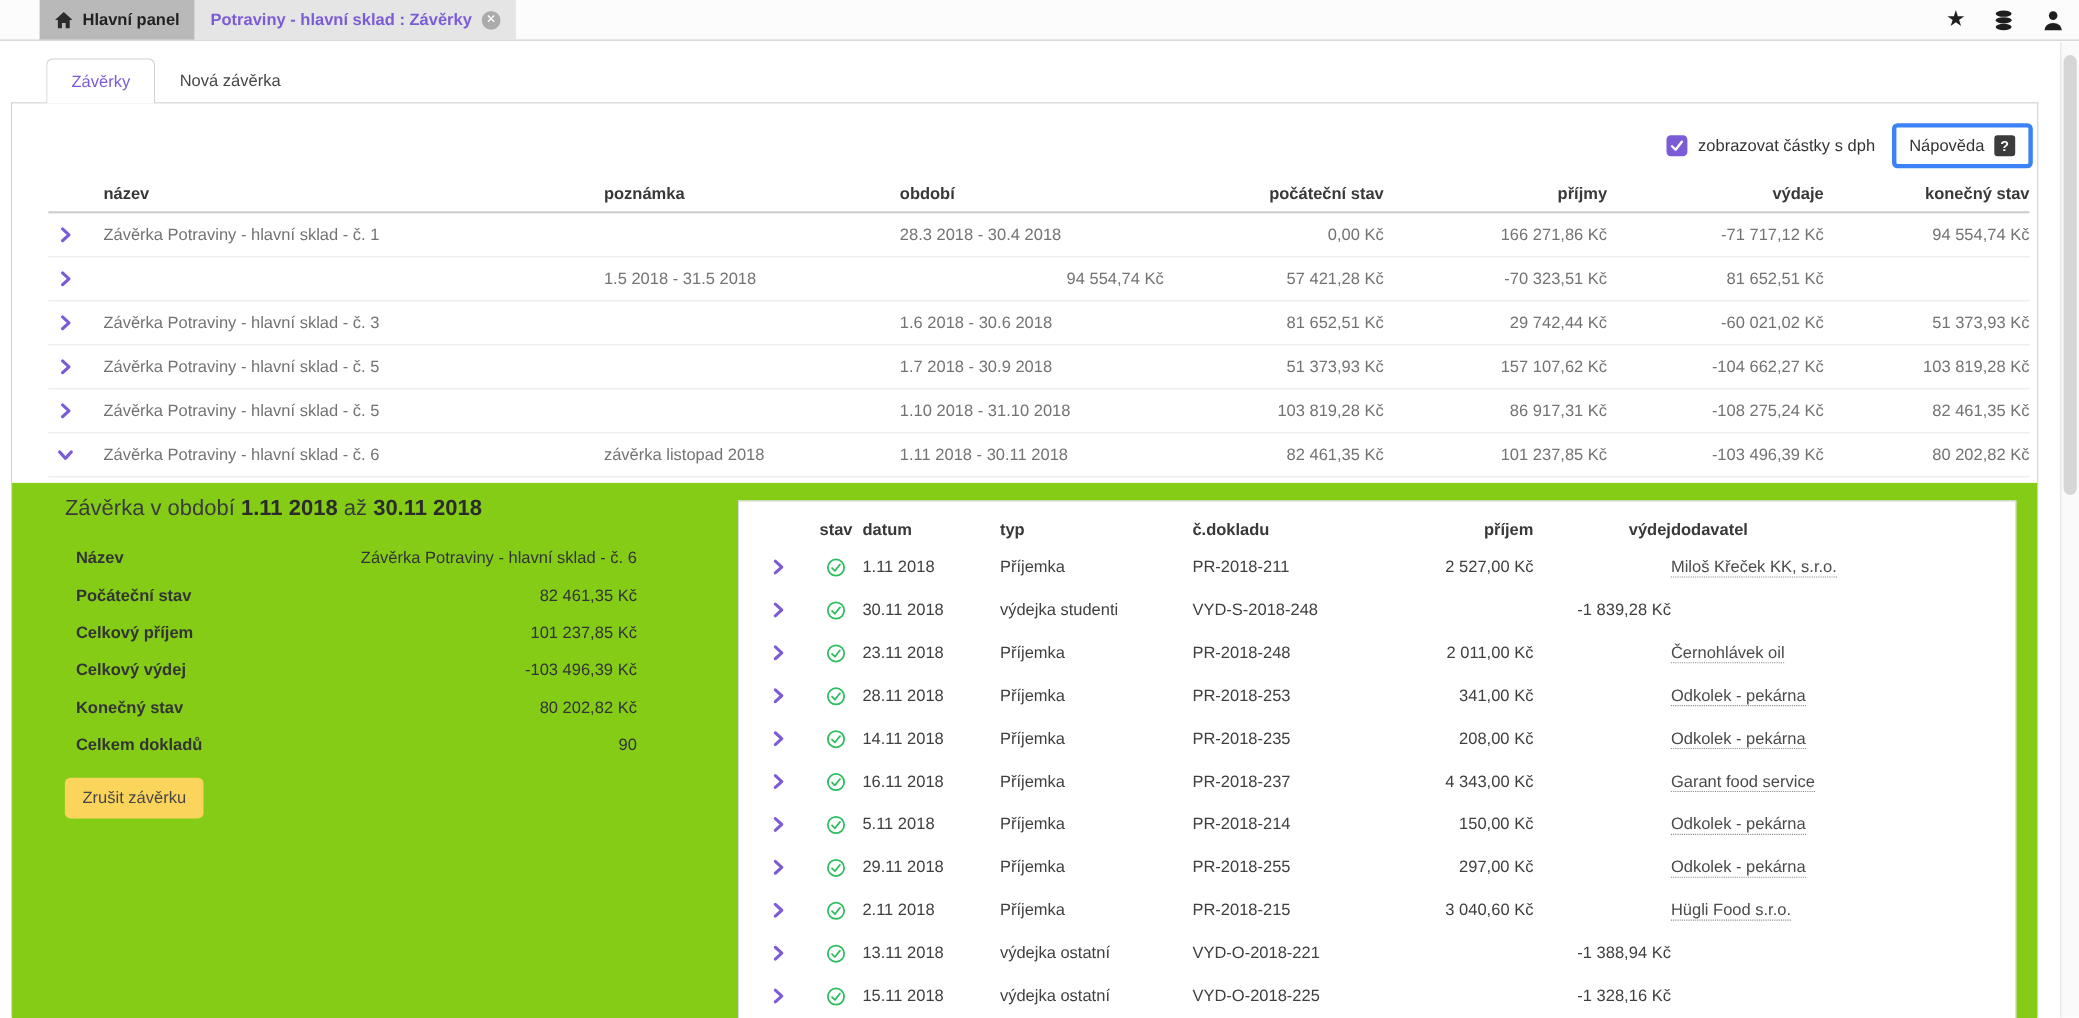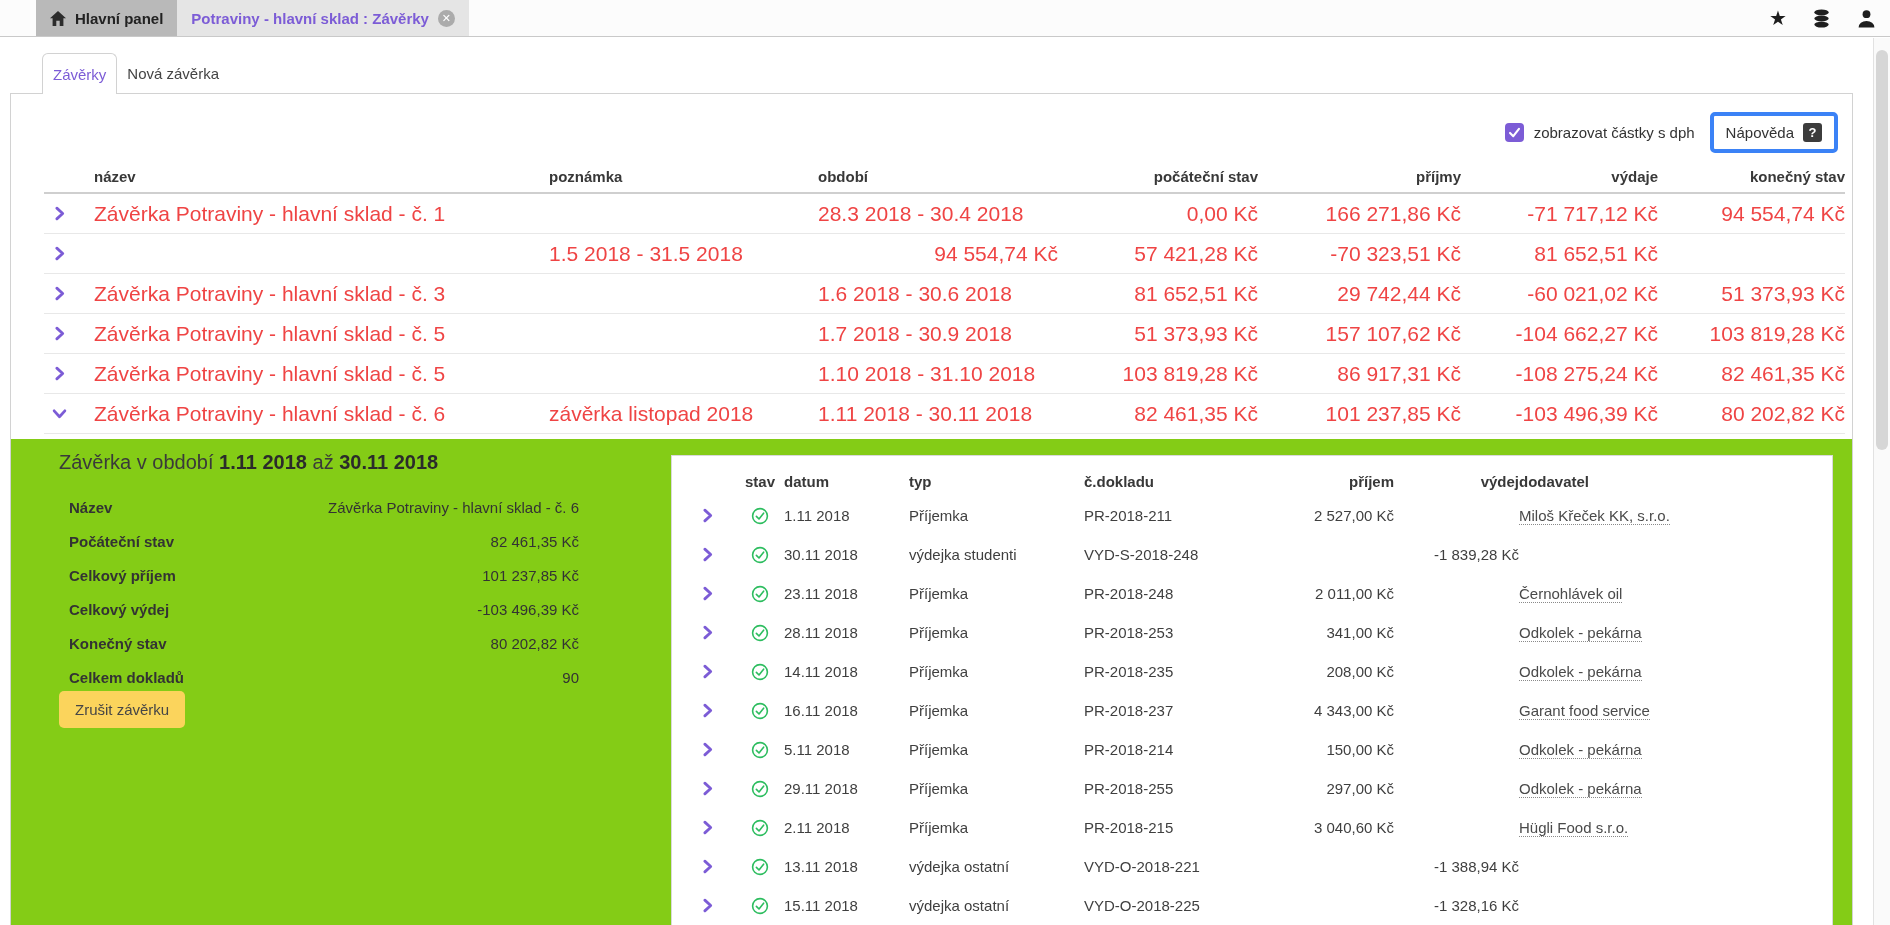--- a/index.html
+++ b/index.html
@@ -12,58 +12,58 @@
   .wintab { display:flex; align-items:center; gap:9px; padding:0 14px; font-size:15px; cursor:pointer; }
   .wintab-home { background:#b9b9b9; color:#222; margin-left:36px;font-weight:bold; }
   .wintab-doc  { background:#e5e5e5; color:#7c5cd6; font-weight:600; }
   .close-ico { width:17px; height:17px; border-radius:50%; background:#ababab; color:#fff;
     font-size:11px; line-height:17px; text-align:center; font-weight:700; }
   .topbar-icons { margin-left:auto; display:flex; align-items:center; gap:24px; padding-right:13px; }
   .star-glyph { font-size:20px; color:#1e1e1e; line-height:1; }
 
   
   .subtabs { position:absolute; top:53px; left:42px; display:flex; z-index:3; }
-  .subtab { height:41px; display:flex; align-items:center; padding:0 10px; font-size:15px; cursor:pointer; }
+  .subtab { height:41px; display:flex; align-items:center; padding:0 22px; font-size:15px; cursor:pointer; }
   .subtab.active { background:#fff; border:1px solid #d2d2d2; border-bottom:none;
     border-radius:6px 6px 0 0; color:#7c5cd6; }
   .subtab.inactive { color:#444; }
 
   
   .card { position:absolute; left:10px; top:93px; width:1843px; height:832px;
     background:#fff; border:1px solid #d2d2d2; border-bottom:none; }
 
-  .toolbar-row { position:absolute; top:18px; right:14px; display:flex; align-items:center; gap:15px; }
+  .toolbar-row { position:absolute; top:18px; right:4px; display:flex; align-items:center; gap:15px; }
   .chk-group { display:flex; align-items:center; gap:10px; cursor:pointer; }
   .chk-box { width:19px; height:19px; border-radius:4px; background:#7c5cd6;
     display:flex; align-items:center; justify-content:center; }
   .chk-label { font-size:15px; color:#333; }
   .help-btn { display:flex; align-items:center; gap:9px; background:#fff; border:4px solid #3b82f6;
     border-radius:5px; padding:7px 12px; font-size:15px; color:#333; cursor:pointer; }
   .q-badge { width:19px; height:19px; border-radius:3px; background:#3c3c3c; color:#fff;
     font-size:13px; font-weight:700; line-height:19px; text-align:center; }
 
   
   .table-wrap { position:absolute; left:33px; top:67px; width:1801px; }
   .mheader, .mrow { display:grid;
     grid-template-columns:50px 455px 269px 240px 200px 203px 197px 187px; align-items:center; }
   .mheader { height:33px; font-weight:700; font-size:15px; color:#383838; border-bottom:2px solid #cfcfcf; }
-  .mrow { height:40px; font-size:21px; color:#ef4444; border-bottom:1px solid #e8e8e8; cursor:pointer; }
+  .mrow { height:40px; font-size:15px; color:#737373; border-bottom:1px solid #e8e8e8; cursor:pointer; }
   .c-num { text-align:right; }
   .c-chev { display:flex; align-items:center; padding-left:8px; }
 
   
   .expanded { position:absolute; left:0; top:345px; width:100%; height:487px; background:#84cc16; }
   .detail-left { position:absolute; left:48px; top:12px; width:520px; }
   .detail-title { font-size:20px; color:#3a3a3a; }
   .dt-b { font-weight:700; color:#2b2b2b; }
   .fields { margin-top:16px; }
   .frow { display:flex; justify-content:space-between; align-items:center; height:34px; padding-left:10px; }
   .flabel { font-weight:700; font-size:15px; color:#333; }
   .fvalue { font-size:15px; color:#333; }
-  .cancel-btn { position:absolute; left:48px; top:252px; background:#fbd45c; border:none;
+  .cancel-btn { position:absolute; left:48px; top:268px; background:#fbd45c; border:none;
     border-radius:5px; padding:10px 16px; font-size:15px; color:#464646; cursor:pointer; }
 
   
   .docs-panel { position:absolute; left:660px; top:16px; width:1162px; height:520px;
     background:#fff; border:1px solid #d9d9d9; }
   .dheader, .drow { display:grid; padding-left:28px;
     grid-template-columns:36px 48px 125px 175px 180px 130px 125px 1fr; align-items:center; }
   .dheader { height:30px; margin-top:10px; font-weight:700; font-size:15px; color:#383838; }
   .drow { height:39px; font-size:15px; color:#3f3f3f; }
   .d-num { text-align:right; }

